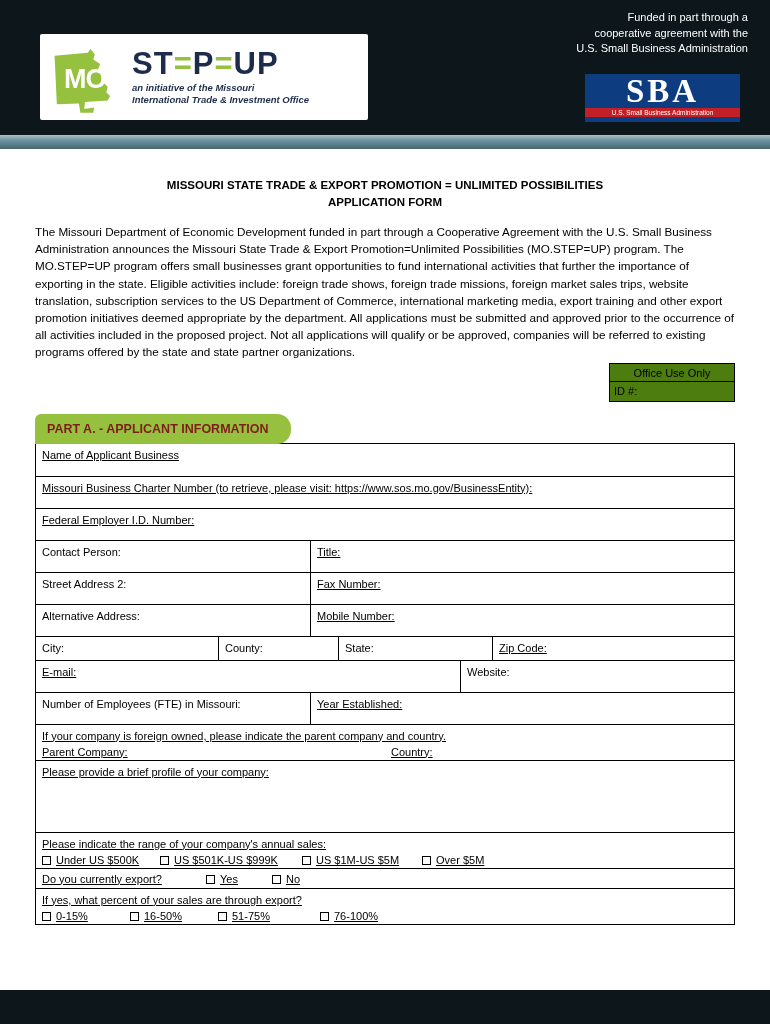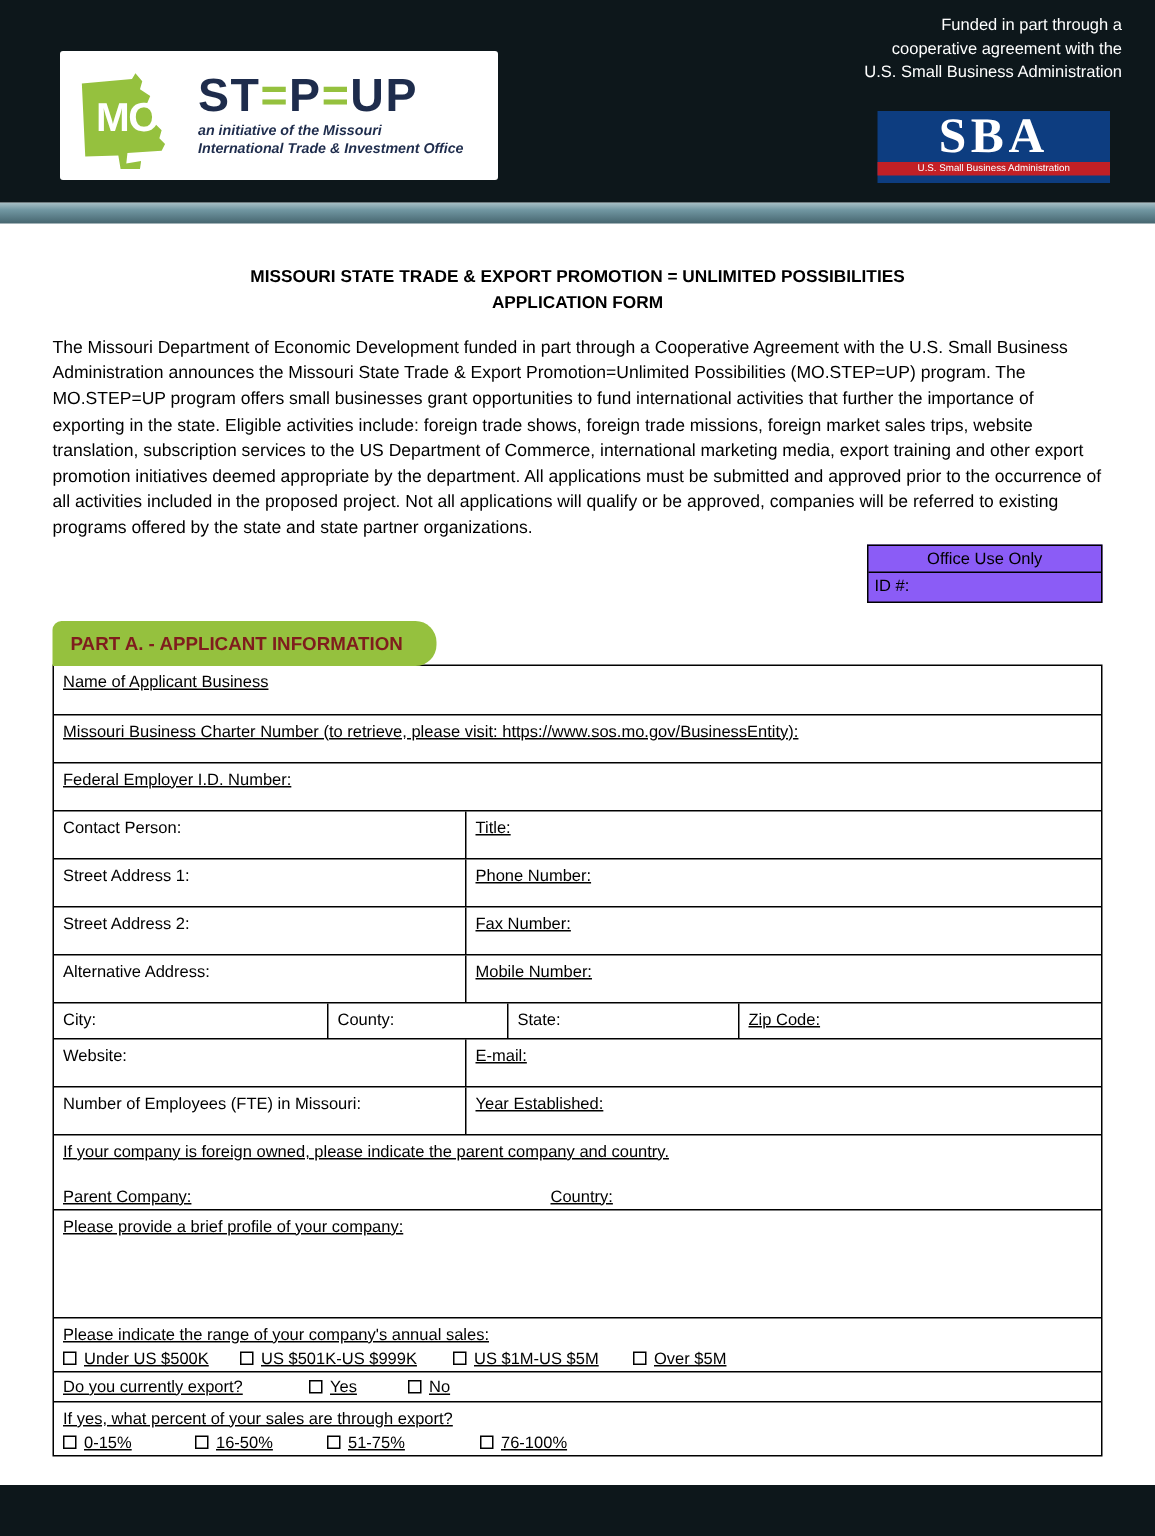--- a/index.html
+++ b/index.html
@@ -1,41 +1,41 @@
 <!DOCTYPE html>
 <html><head>
 <meta charset="utf-8">
 <style>
   * { margin:0; padding:0; box-sizing:border-box; }
   body { background:#888; font-family:"Liberation Sans", sans-serif; }
   .page { width:770px; height:1024px; background:#fff; position:relative; margin:0 auto; overflow:hidden; }
 
   
   .top { height:135px; background:#0d171b; position:relative; }
-  .logo-box { position:absolute; left:40px; top:34px; width:292px; height:86px; background:#fff; border-radius:2px; display:flex; align-items:center; padding:4px 8px; }
+  .logo-box { position:absolute; left:40px; top:34px; width:328px; height:86px; background:#fff; border-radius:2px; display:flex; align-items:center; padding:4px 8px; }
   .mo-wrap { position:relative; width:80px; height:76px; flex:0 0 auto; }
   .mo-wrap svg { width:100%; height:100%; display:block; }
   .mo-label { position:absolute; left:46%; top:52%; transform:translate(-50%,-50%); color:#fff; font-weight:bold; font-size:27px; letter-spacing:-1px; }
   .logo-right { margin-left:4px; }
   .stepup { font-size:31px; font-weight:bold; color:#1e2c4c; letter-spacing:1px; line-height:30px; white-space:nowrap; }
   .stepup .eq { color:#95c13e; }
   .tagline { margin-top:3px; font-size:9.5px; font-style:italic; font-weight:bold; color:#1e2c4c; line-height:11.5px; }
   .funding { position:absolute; top:10px; right:22px; text-align:right; color:#fff; font-size:11px; line-height:15.5px; }
   .sba { position:absolute; right:30px; top:74px; width:155px; height:48px; background:#0d3d80; display:flex; flex-direction:column; align-items:center; justify-content:flex-start; }
   .sba-letters { color:#fff; font-family:"Liberation Serif", serif; font-weight:bold; font-size:33px; line-height:34px; letter-spacing:3px; }
   .sba-caption { width:100%; background:#c22026; color:#fff; font-size:6.5px; text-align:center; padding:1px 0; line-height:7px; }
   .teal-band { height:14px; background:linear-gradient(180deg,#a9c0c6 0%, #7197a2 35%, #46656f 100%); }
 
   
   .content { padding:0 35px; }
   .title { margin:28px 0 0; text-align:center; font-size:11.5px; font-weight:bold; line-height:16.5px; color:#000; }
   .intro { margin:13px 0 0; font-size:11.7px; line-height:17.2px; color:#000; }
 
   .mid { position:relative; height:80px; margin-top:2px; }
-  .office { position:absolute; right:0; top:0; width:157px; border:1.5px solid #000; font-size:11px; background:#8b5cf6; }
+  .office { position:absolute; right:0; top:0; width:126px; border:1.5px solid #000; font-size:11px; background:#4d7c0f; }
   .office-title { text-align:center; padding:3px 0 2px; border-bottom:1px solid #000; font-size:11px; }
   .office-id { padding:3px 4px 2px; height:19px; }
   .parta { position:absolute; left:0; bottom:-1px; width:256px; height:30px; background:#95c13e; color:#7f1d1d; font-weight:bold; font-size:12.5px; line-height:30px; padding-left:12px; border-radius:6px 14px 14px 0; }
 
   
   .ftable { border:1.5px solid #000; font-size:11px; color:#000; }
   .frow { display:flex; border-top:1px solid #000; align-items:stretch; }
   .frow:first-child { border-top:none; }
   .fcell { padding:5px 6px 2px; }
   .fcell + .fcell { border-left:1px solid #000; }
@@ -54,21 +54,21 @@
   .opt { white-space:nowrap; }
   .sales .opt:nth-child(1){ flex:0 0 118px; }
   .sales .opt:nth-child(2){ flex:0 0 142px; }
   .sales .opt:nth-child(3){ flex:0 0 120px; }
   .pct .opt:nth-child(1){ flex:0 0 88px; }
   .pct .opt:nth-child(2){ flex:0 0 88px; }
   .pct .opt:nth-child(3){ flex:0 0 102px; }
   .inlinerow { display:flex; align-items:center; padding-top:3px; }
   .exp-label { flex:0 0 164px; }
   .exp-opt { flex:0 0 66px; }
-  .parentline { display:flex; margin-top:18px; }
+  .parentline { display:flex; margin-top:4px;gap:24px; }
   .parent-label { flex:0 0 325px; }
 
   
   .bottom { position:absolute; left:0; right:0; bottom:0; height:34px; background:#0d171b; }
 </style>
 </head>
 <body>
 
 <div class="page">
 
@@ -129,45 +129,41 @@
 
       <div class="frow h32">
         <div class="fcell grow">Federal Employer I.D. Number:</div>
       </div>
 
       <div class="frow h32">
         <div class="fcell left274">Contact Person:</div>
         <div class="fcell grow">Title:</div>
       </div>
 
-      <div class="frow h32">
-        <div class="fcell left274">Street Address 1:</div>
-        <div class="fcell grow">Phone Number:</div>
-      </div>
 
       <div class="frow h32">
         <div class="fcell left274">Street Address 2:</div>
         <div class="fcell grow">Fax Number:</div>
       </div>
 
       <div class="frow h32">
         <div class="fcell left274">Alternative Address:</div>
         <div class="fcell grow">Mobile Number:</div>
       </div>
 
       <div class="frow h24">
         <div class="fcell w154">City:</div>
         <div class="fcell w120">County:</div>
         <div class="fcell w154">State:</div>
         <div class="fcell grow">Zip Code:</div>
       </div>
 
       <div class="frow h32">
+        <div class="fcell grow">E-mail:</div>
         <div class="fcell left274">Website:</div>
-        <div class="fcell grow">E-mail:</div>
       </div>
 
       <div class="frow h32">
         <div class="fcell left274">Number of Employees (FTE) in Missouri:</div>
         <div class="fcell grow">Year Established:</div>
       </div>
 
       <div class="frow h34">
         <div class="fcell grow">
           <div>If your company is foreign owned, please indicate the parent company and country.</div>

